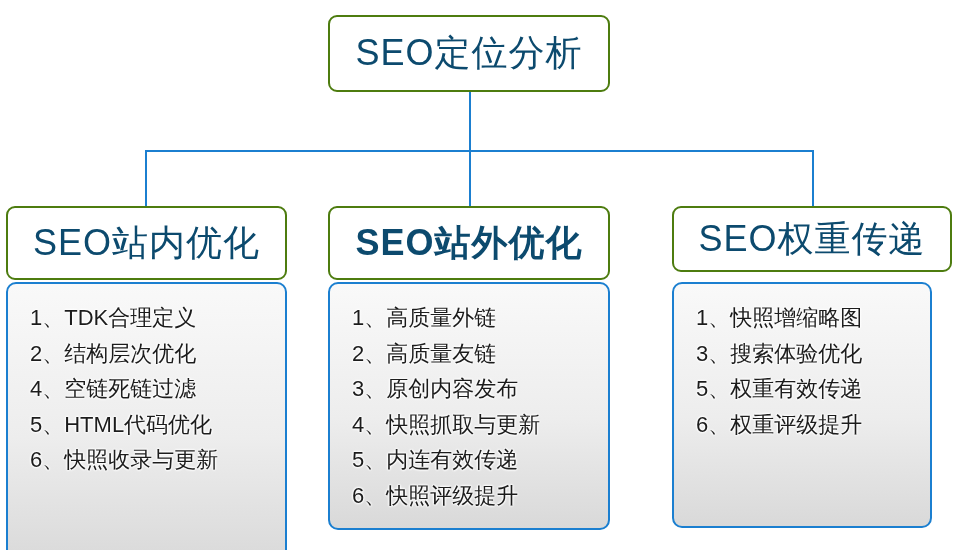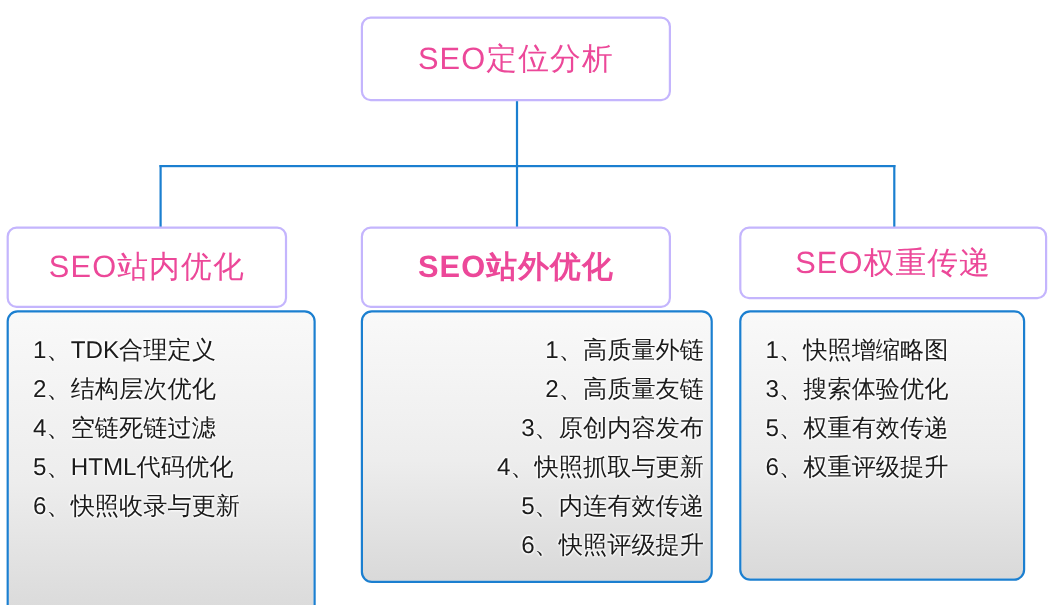--- a/index.html
+++ b/index.html
@@ -11,28 +11,28 @@
   .stage {
     position: relative;
     width: 960px;
     height: 550px;
     background: #ffffff;
     overflow: hidden;
   }
   .node-box {
     position: absolute;
     box-sizing: border-box;
-    border: 2px solid #c4b5fd;
+    border: 2px solid #4d7c0f;
     border-radius: 9px;
     background: #ffffff;
     display: flex;
     align-items: center;
     justify-content: center;
-    font-size: 28px;
-    color: #ec4899;
+    font-size: 36px;
+    color: #0c4a6e;
     letter-spacing: 1px;
     white-space: nowrap;
   }
   .line {
     position: absolute;
     background: #1b7fd0;
   }
   .list-box {
     position: absolute;
     box-sizing: border-box;
@@ -57,35 +57,35 @@
 
   <div class="node-box" style="left:328px; top:15px; width:282px; height:77px;">
     <span>SEO定位分析</span>
   </div>
 
   <div class="line" style="left:469px; top:92px; width:2px; height:116px;"></div>
   <div class="line" style="left:145px; top:150px; width:669px; height:2px;"></div>
   <div class="line" style="left:145px; top:150px; width:2px; height:58px;"></div>
   <div class="line" style="left:812px; top:150px; width:2px; height:58px;"></div>
 
-  <div class="node-box" style="left:6px; top:206px; width:255px; height:74px;">
+  <div class="node-box" style="left:6px; top:206px; width:281px; height:74px;">
     <span>SEO站内优化</span>
   </div>
   <div class="list-box" style="left:6px; top:282px; width:281px; height:284px;">
     <div class="list-item">1、TDK合理定义</div>
     <div class="list-item">2、结构层次优化</div>
     <div class="list-item">4、空链死链过滤</div>
     <div class="list-item">5、HTML代码优化</div>
     <div class="list-item">6、快照收录与更新</div>
   </div>
 
   <div class="node-box" style="left:328px; top:206px; width:282px; height:74px;font-weight:bold;">
     <span>SEO站外优化</span>
   </div>
-  <div class="list-box" style="left:328px; top:282px; width:320px; height:248px;text-align:right;">
+  <div class="list-box" style="left:328px; top:282px; width:282px; height:248px;">
     <div class="list-item">1、高质量外链</div>
     <div class="list-item">2、高质量友链</div>
     <div class="list-item">3、原创内容发布</div>
     <div class="list-item">4、快照抓取与更新</div>
     <div class="list-item">5、内连有效传递</div>
     <div class="list-item">6、快照评级提升</div>
   </div>
 
   <div class="node-box" style="left:672px; top:206px; width:280px; height:66px;">
     <span>SEO权重传递</span>

